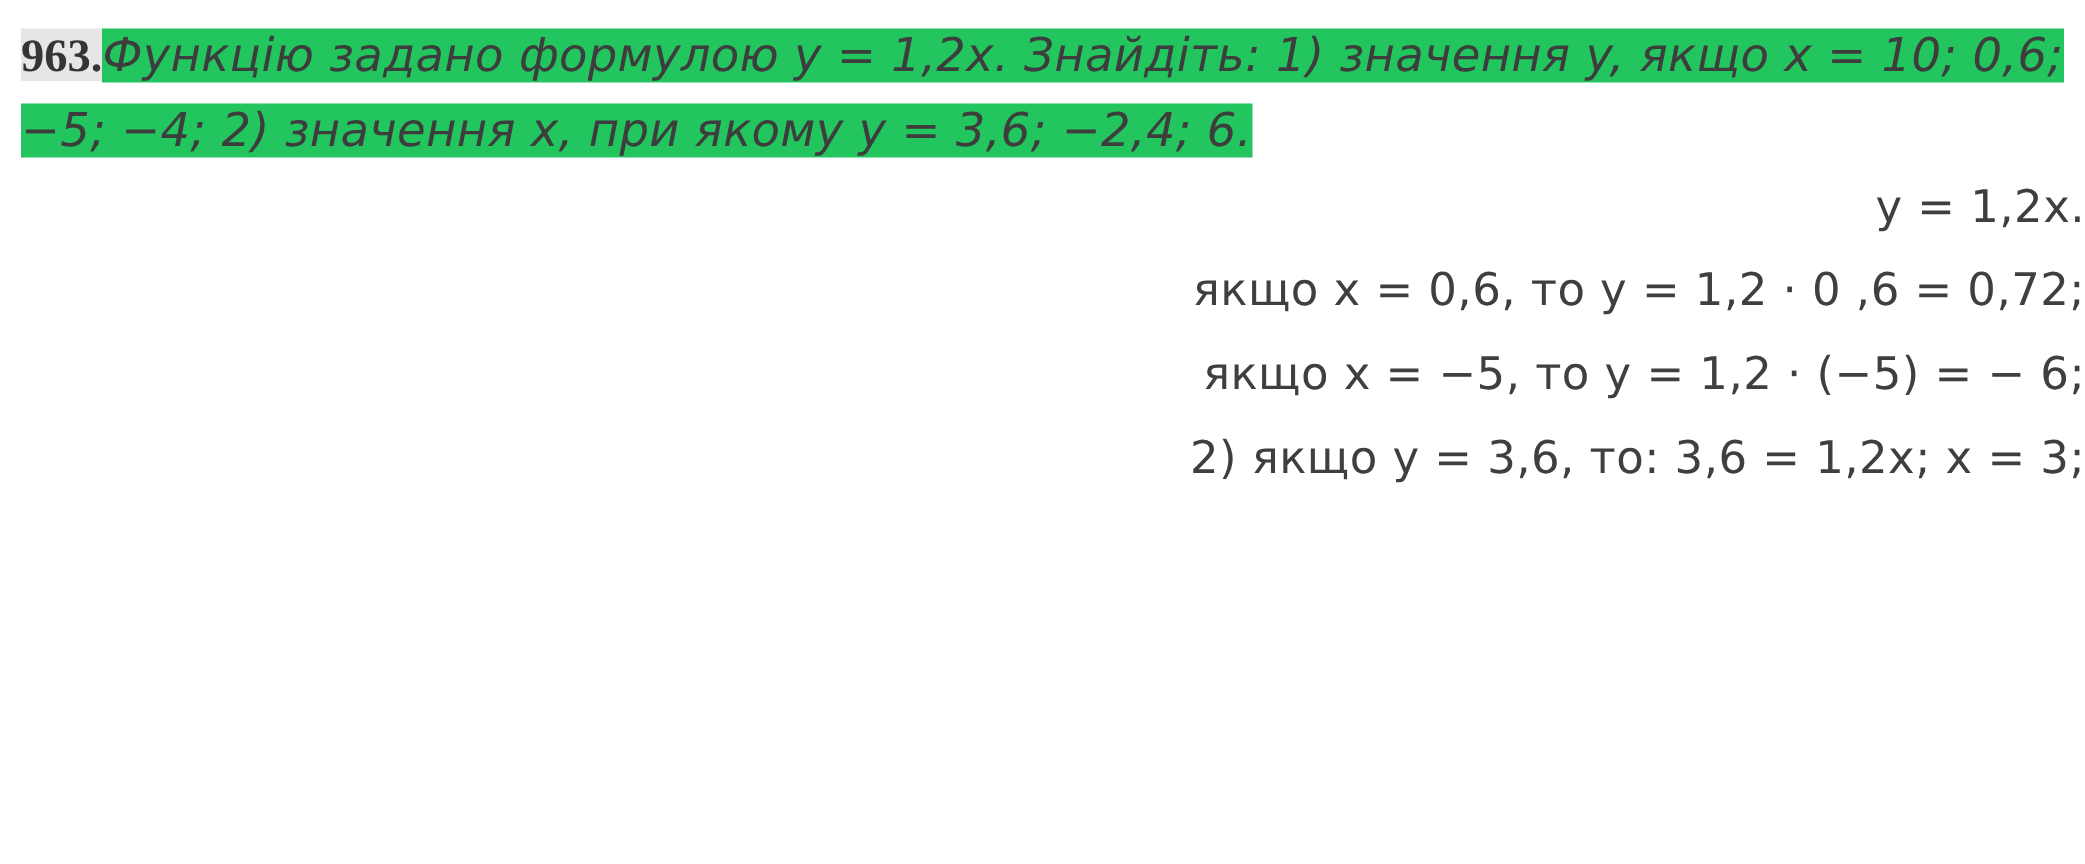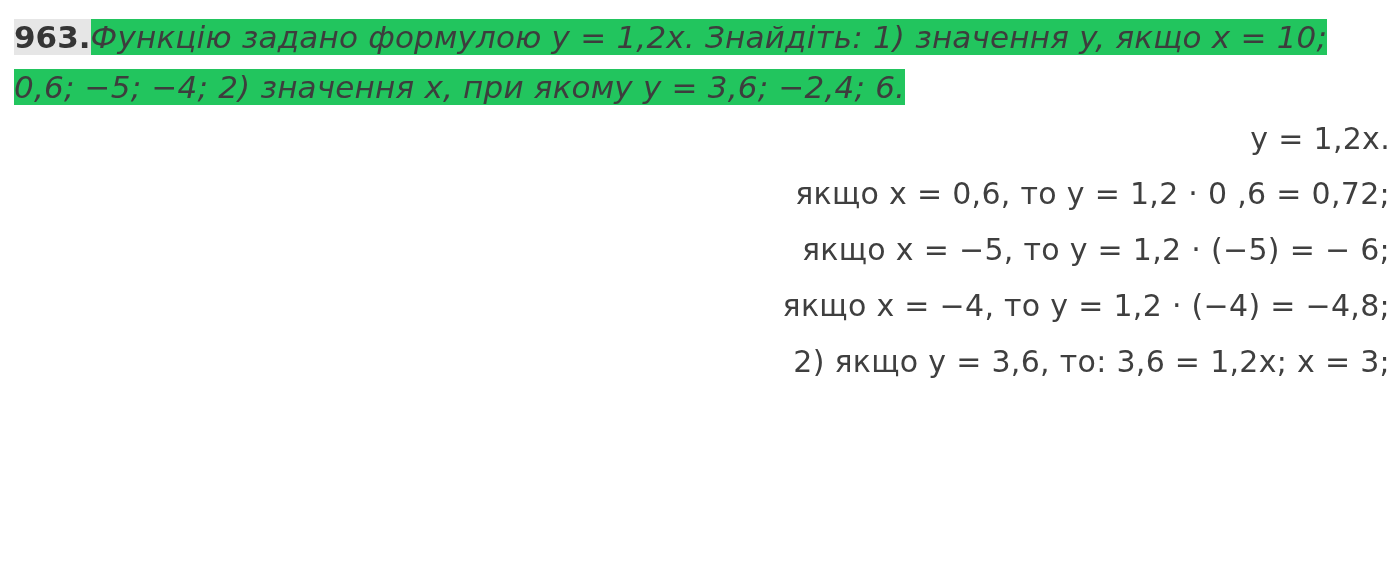--- a/index.html
+++ b/index.html
@@ -36,20 +36,21 @@
     padding: 12px 0 0 14px;
     font-size: 31px;
     line-height: 50px;
   }
   .problem-num {
     font-weight: bold;
     font-style: normal;
     background: #e6e6e6;
     font-size: 31px;
     color: #353535;
+    font-family: Liberation Serif, serif;
   }
   .solution {
     padding: 0 0 0 14px;
     margin: 0;
     text-align: right;
   }
   .sol-line {
     font-size: 30px;
     line-height: 56px;
     color: #3f3f3f;
@@ -66,17 +67,16 @@
 <div class="page">
 
   <p class="problem-block">
     <span class="problem-num">963.</span><span class="problem">Функцію задано формулою y = 1,2x. Знайдіть: 1) значення y, якщо x = 10; 0,6; −5; −4; 2) значення x, при якому y = 3,6; −2,4; 6.</span>
   </p>
 
   <div class="solution">
     <div class="sol-line first">y = 1,2x.</div>
     <div class="sol-line">якщо x = 0,6, то y = 1,2 · 0 ,6 = 0,72;</div>
     <div class="sol-line">якщо x = −5, то y = 1,2 · (−5) = − 6;</div>
-    <div class="sol-line">якщо x = −4, то y = 1,2 · (−4) = −4,8;</div>
     <div class="sol-line">2) якщо y = 3,6, то: 3,6 = 1,2x; x = 3;</div>
   </div>
 
 </div>
 
 </body></html>

